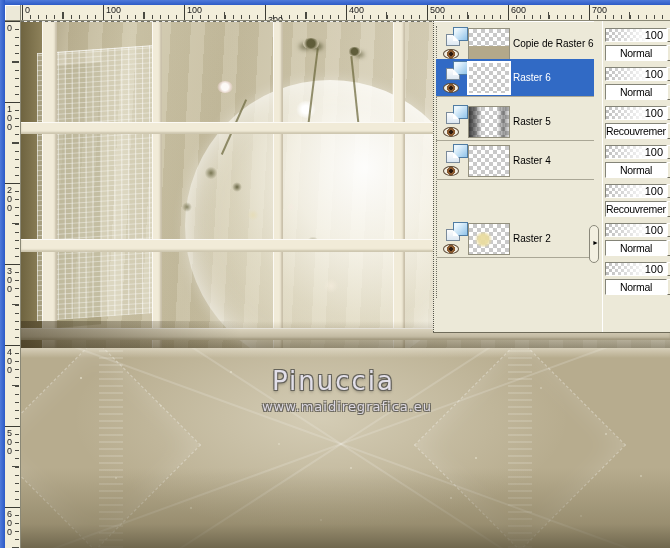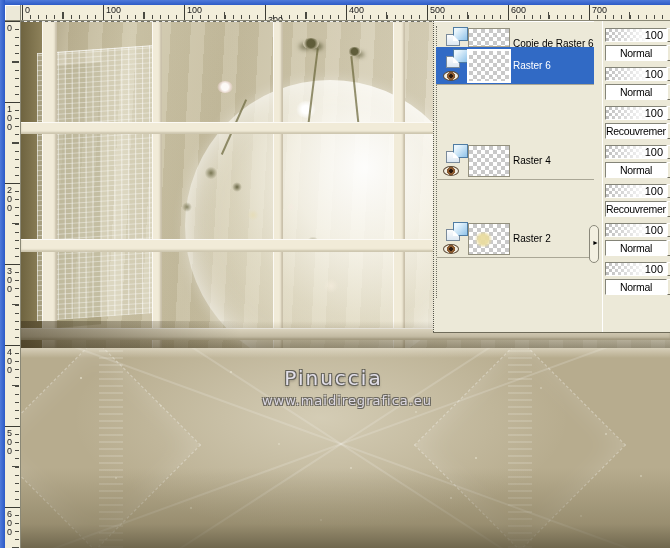--- a/index.html
+++ b/index.html
@@ -93,21 +93,21 @@
     radial-gradient(circle 2px at 585px 86px,rgba(255,255,240,.6),transparent 70%),
     radial-gradient(circle 1.5px at 95px 130px,rgba(255,255,240,.7),transparent 70%),
     radial-gradient(circle 2px at 170px 160px,rgba(255,255,240,.6),transparent 70%),
     radial-gradient(circle 1.5px at 300px 172px,rgba(255,255,240,.65),transparent 70%),
     radial-gradient(circle 2px at 430px 150px,rgba(255,255,240,.6),transparent 70%),
     radial-gradient(circle 1.5px at 560px 168px,rgba(255,255,240,.65),transparent 70%),
     radial-gradient(circle 2px at 620px 128px,rgba(255,255,240,.6),transparent 70%);}
   .floor .botdark{position:absolute;left:0;bottom:0;width:649px;height:80px;
     background:linear-gradient(180deg,rgba(110,100,70,0),rgba(110,100,70,.42) 70%,rgba(88,80,56,.75) 100%);}
   .watermark{position:absolute;left:0;top:18px;width:649px;text-align:center;padding-right:24px;color:#e2dfe9;}
-  .wm-title{font-family:"DejaVu Sans",sans-serif;font-size:20px;letter-spacing:2px;
+  .wm-title{font-family:"DejaVu Sans",sans-serif;font-size:26px;letter-spacing:2px;
     text-shadow:-1px -1px 0 #64625a,1px -1px 0 #64625a,-1px 1px 0 #64625a,1px 1px 0 #64625a,0 2px 3px rgba(60,58,50,.5);}
   .wm-url{font-family:"DejaVu Sans",sans-serif;font-size:13px;letter-spacing:1px;margin-top:3px;color:#dcd8e2;
     text-shadow:-1px -1px 0 #6a675f,1px -1px 0 #6a675f,-1px 1px 0 #6a675f,1px 1px 0 #6a675f;padding-left:27px;}
 
   
   .palette{position:absolute;left:433px;top:21px;width:237px;height:311px;background:#ece9d8;
     border-left:1px dotted #55544a;box-shadow:inset 0 1px 0 #fff,0 1px 0 #6f6c5a;overflow:hidden;}
   .gutter{position:absolute;left:2px;top:5px;bottom:34px;width:0;border-left:1px dotted #6a6a5e;}
   .layer-row{position:absolute;left:2px;width:158px;height:38px;border-bottom:1px solid #aaa796;}
   .layer-row.selected{background:#316AC5;}
@@ -256,28 +256,39 @@
       <div class="pg" style="left:10px;top:2px;width:24px;height:22px;">
           <div class="pg-back"></div>
           <div class="pg-front"></div>
         </div>
       <div class="eye" style="left:7px;top:24px;"></div>
       <div class="thumb checkerbg">
           <div class="beige-bottom"></div>
         </div>
       <div class="layer-label">Copie de Raster 6</div>
     </div>
-    <div class="layer-row selected" style="top:26px;padding-left:24px;">
+    <div class="layer-row selected" style="top:38px;padding-left:24px;">
       <div class="pg" style="left:10px;top:2px;width:24px;height:22px;">
           <div class="pg-back"></div>
           <div class="pg-front"></div>
         </div>
       <div class="eye" style="left:7px;top:24px;"></div>
       <div class="thumb checkerbg"></div>
       <div class="layer-label">Raster 6</div>
+    </div>
+    <div class="layer-row" style="top:82px;">
+      <div class="pg" style="left:10px;top:2px;width:24px;height:22px;">
+          <div class="pg-back"></div>
+          <div class="pg-front"></div>
+        </div>
+      <div class="eye" style="left:7px;top:24px;"></div>
+      <div class="thumb checkerbg">
+          <div class="dark-sides"></div>
+        </div>
+      <div class="layer-label">Raster 5</div>
     </div>
     <div class="layer-row" style="top:121px;">
       <div class="pg" style="left:10px;top:2px;width:24px;height:22px;">
           <div class="pg-back"></div>
           <div class="pg-front"></div>
         </div>
       <div class="eye" style="left:7px;top:24px;"></div>
       <div class="thumb checkerbg"></div>
       <div class="layer-label">Raster 4</div>
     </div>

